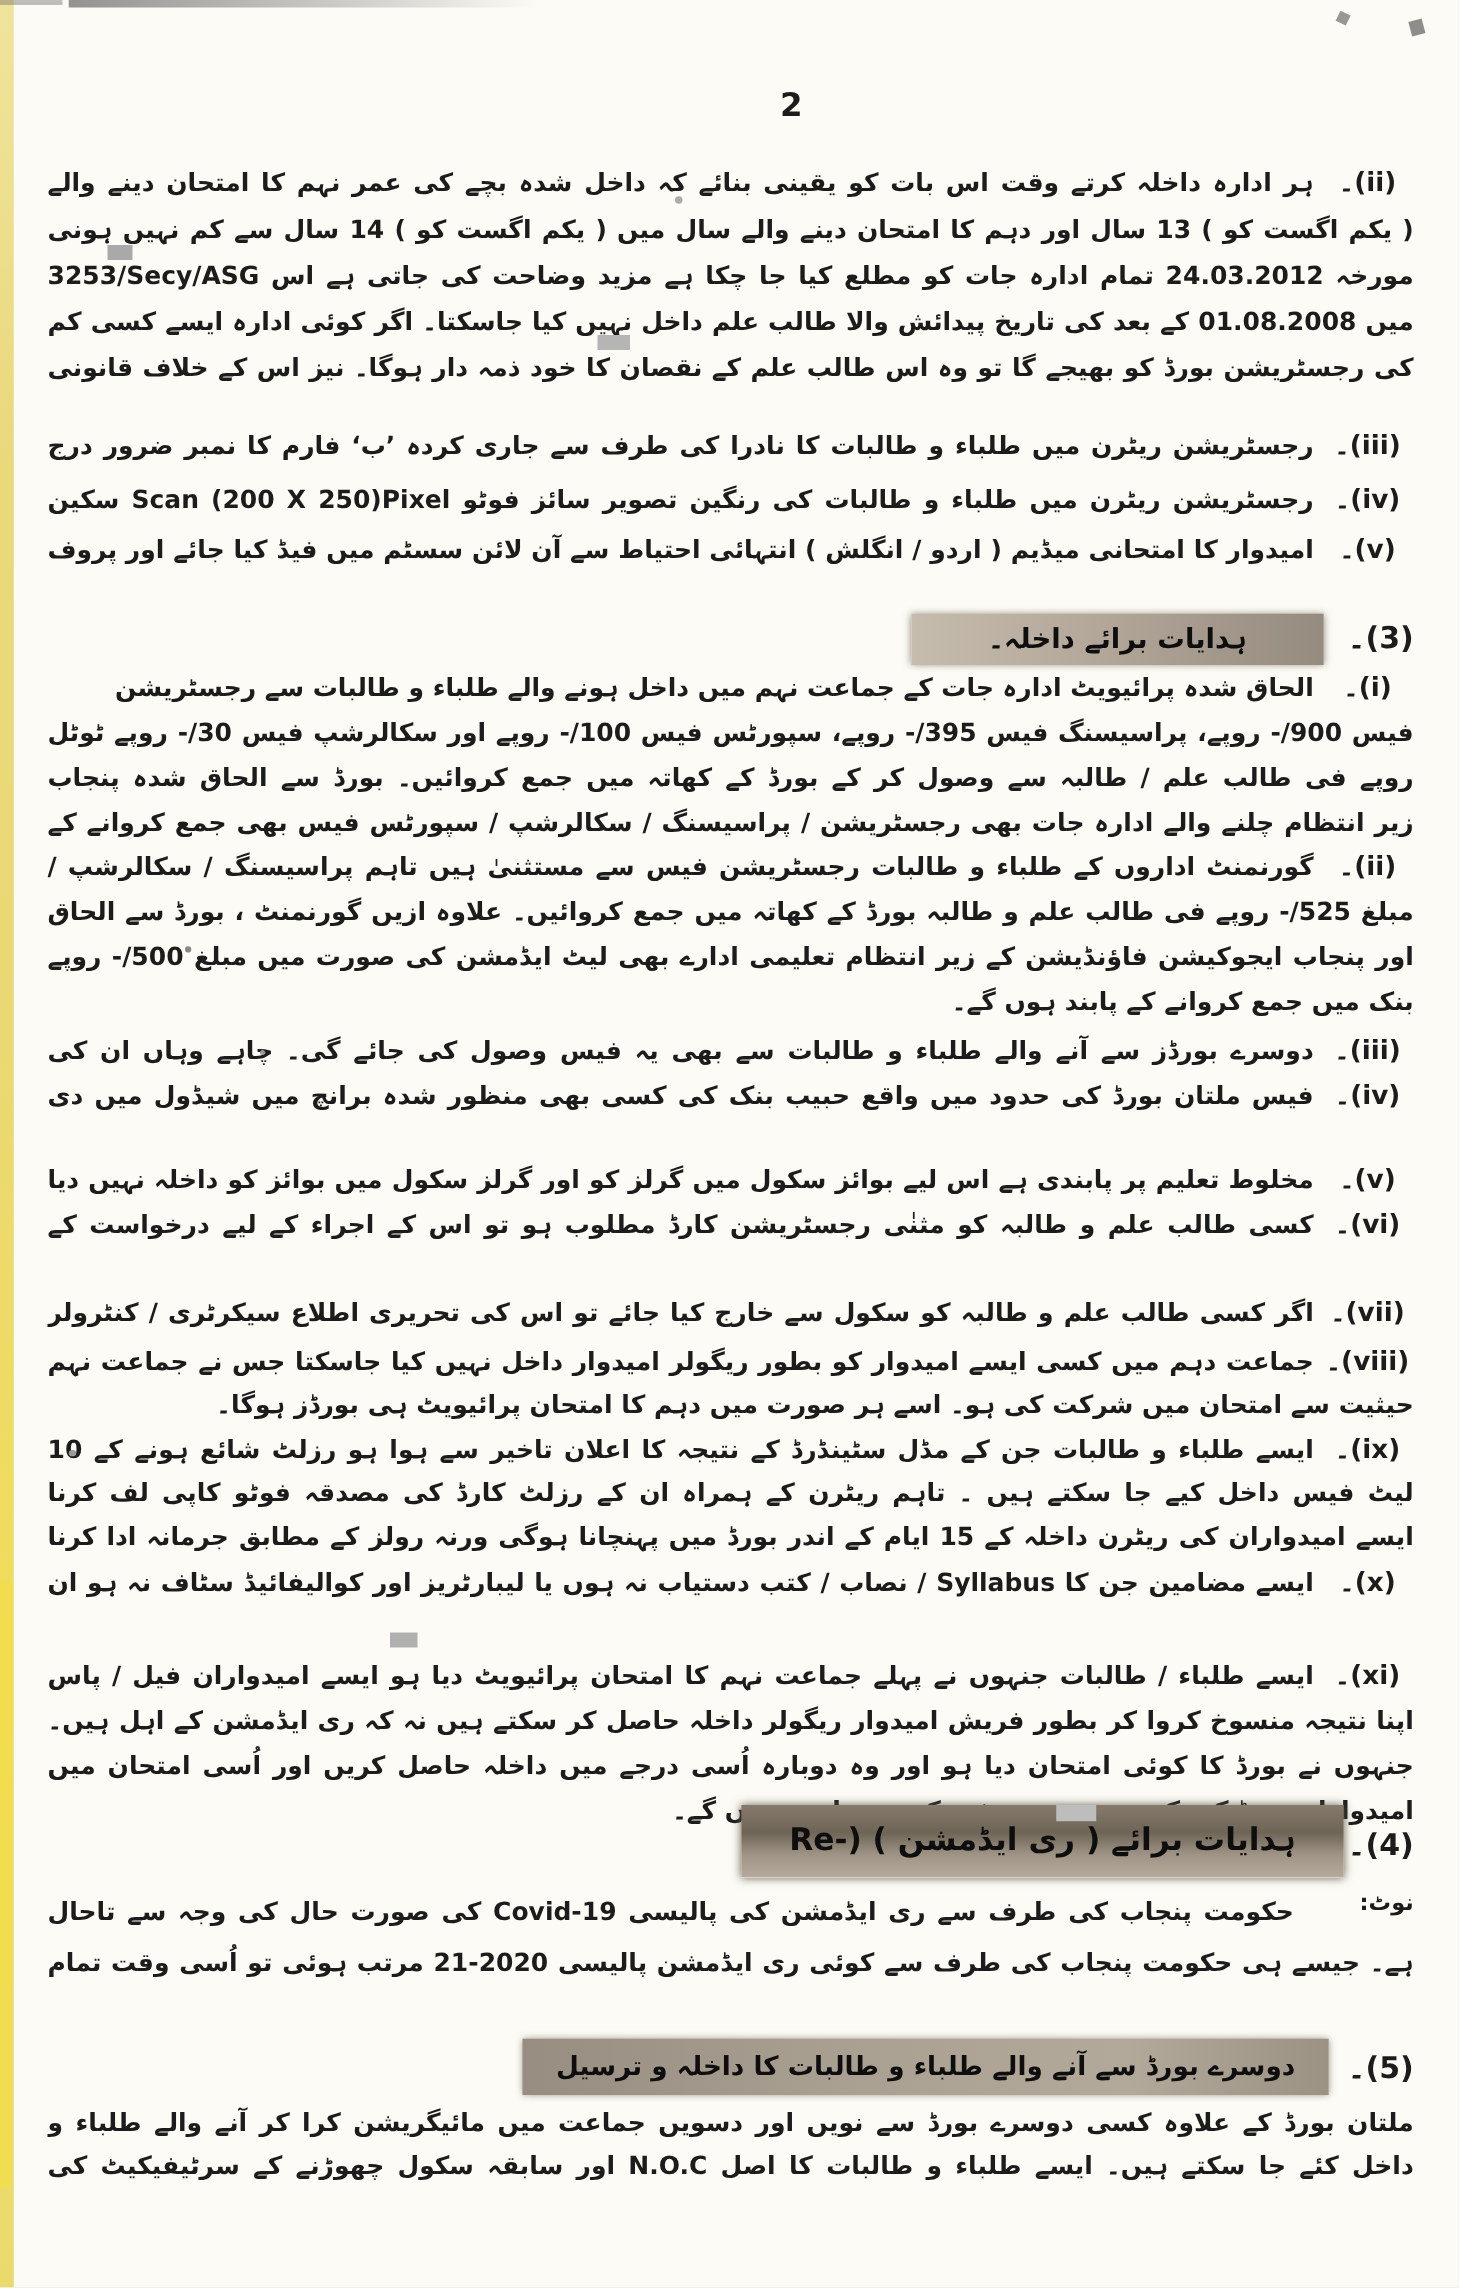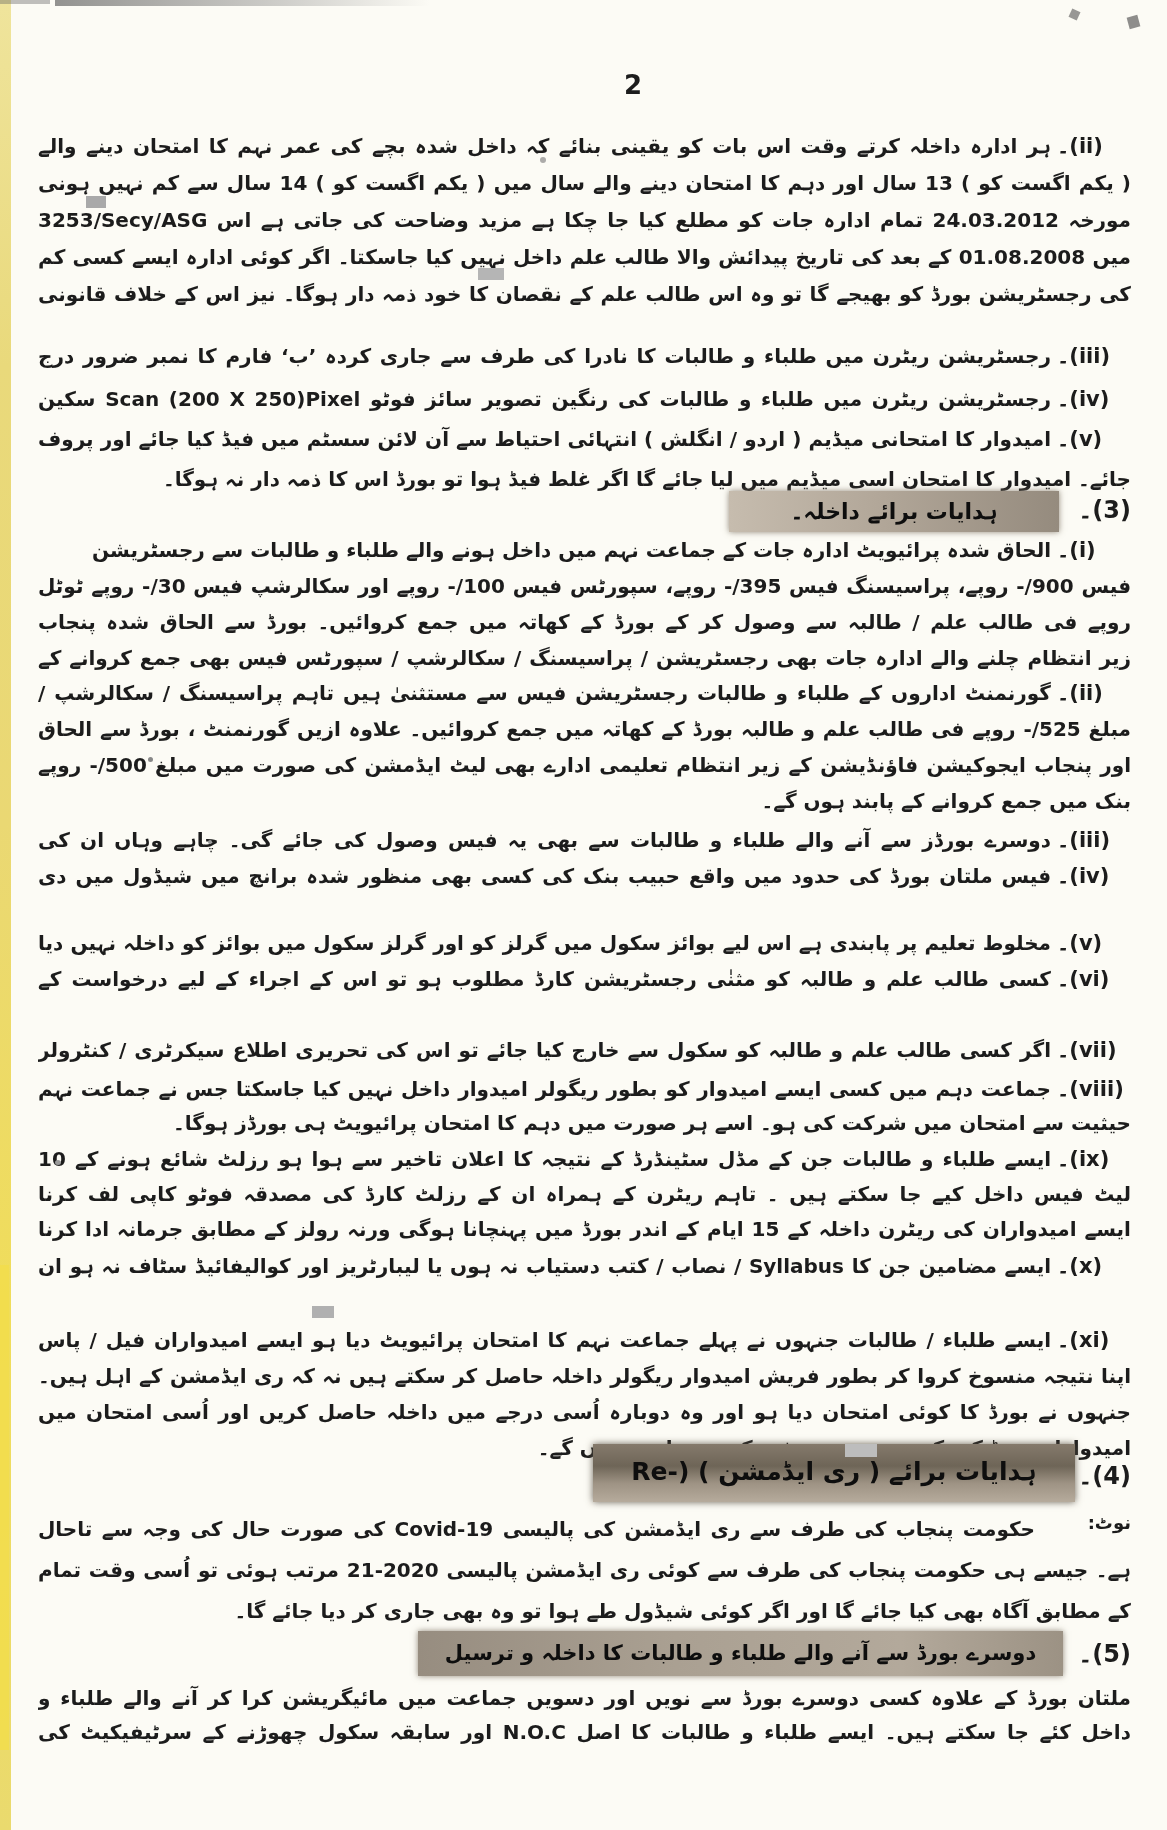--- a/index.html
+++ b/index.html
@@ -22,21 +22,21 @@
   }
   .top-smudge2{
     position:absolute;left:0;top:0;width:50px;height:4px;background:rgba(100,100,100,.4);
   }
   .page-number{
     position:absolute;left:624px;top:70px;font-size:26px;font-weight:600;
   }
   .item{position:absolute;left:38px;right:36px;--lh:37px;}
   .marker{
     position:absolute;right:0;top:0;width:74px;direction:rtl;
-    font-size:21px;font-weight:600;text-align:left;line-height:var(--lh);
+    font-size:21px;font-weight:600;text-align:center;line-height:var(--lh);
     white-space:nowrap;
   }
   .ln{
     direction:rtl;unicode-bidi:plaintext;
     text-align:justify;text-align-last:justify;
     font-size:20px;font-weight:600;
     line-height:var(--lh);height:var(--lh);overflow:hidden;
   }
   .ln.first{margin-right:80px;}
   .ln.ind92{margin-right:96px;}
@@ -98,21 +98,20 @@
   </div>
 
   <div class="item" style="top:381px;--lh:37px;">
     <div class="marker">(iv)۔</div>
     <div class="ln first end">رجسٹریشن ریٹرن میں طلباء و طالبات کی رنگین تصویر سائز فوٹو Scan (200 X 250)Pixel سکین ہونی چاہیے۔</div>
   </div>
 
   <div class="item" style="top:419px;--lh:40px;">
     <div class="marker">(v)۔</div>
     <div class="ln first">امیدوار کا امتحانی میڈیم ( اردو / انگلش ) انتہائی احتیاط سے آن لائن سسٹم میں فیڈ کیا جائے اور پروف پرنٹ چیک کیا</div>
-    <div class="ln end">جائے۔ امیدوار کا امتحان اسی میڈیم میں لیا جائے گا اگر غلط فیڈ ہوا تو بورڈ اس کا ذمہ دار نہ ہوگا۔</div>
   </div>
 
   <div class="sec-marker" style="top:496px;">(3)۔</div>
   <div class="hbox h3box">
     <span class="ht">ہدایات برائے داخلہ۔</span>
   </div>
 
   <div class="item" style="top:532px;--lh:36px;">
     <div class="marker">(i)۔</div>
     <div class="ln first end">الحاق شدہ پرائیویٹ ادارہ جات کے جماعت نہم میں داخل ہونے والے طلباء و طالبات سے رجسٹریشن</div>
@@ -182,21 +181,20 @@
 
   <div class="sec-marker" style="top:1462px;">(4)۔</div>
   <div class="hbox h4box">
     <span class="ht">ہدایات برائے ( ری ایڈمشن ) (Re-Admission)۔</span>
   </div>
 
   <div class="note-label">نوٹ:</div>
   <div class="item" style="top:1509px;--lh:41px;">
     <div class="ln ind92">حکومت پنجاب کی طرف سے ری ایڈمشن کی پالیسی Covid-19 کی صورت حال کی وجہ سے تاحال موصول نہ ہوئی</div>
     <div class="ln">ہے۔ جیسے ہی حکومت پنجاب کی طرف سے کوئی ری ایڈمشن پالیسی 2020-21 مرتب ہوئی تو اُسی وقت تمام ادارہ جات کو اُس</div>
-    <div class="ln end">کے مطابق آگاہ بھی کیا جائے گا اور اگر کوئی شیڈول طے ہوا تو وہ بھی جاری کر دیا جائے گا۔</div>
   </div>
 
   <div class="sec-marker" style="top:1640px;">(5)۔</div>
   <div class="hbox h5box">
     <span class="ht">دوسرے بورڈ سے آنے والے طلباء و طالبات کا داخلہ و ترسیل ریٹرن۔</span>
   </div>
 
   <div class="item" style="top:1681px;--lh:34px;">
     <div class="ln">ملتان بورڈ کے علاوہ کسی دوسرے بورڈ سے نویں اور دسویں جماعت میں مائیگریشن کرا کر آنے والے طلباء و طالبات حسب ضابطہ</div>
     <div class="ln end">داخل کئے جا سکتے ہیں۔ ایسے طلباء و طالبات کا اصل N.O.C اور سابقہ سکول چھوڑنے کے سرٹیفیکیٹ کی مصدقہ نقل بمعہ رجسٹریشن /</div>

